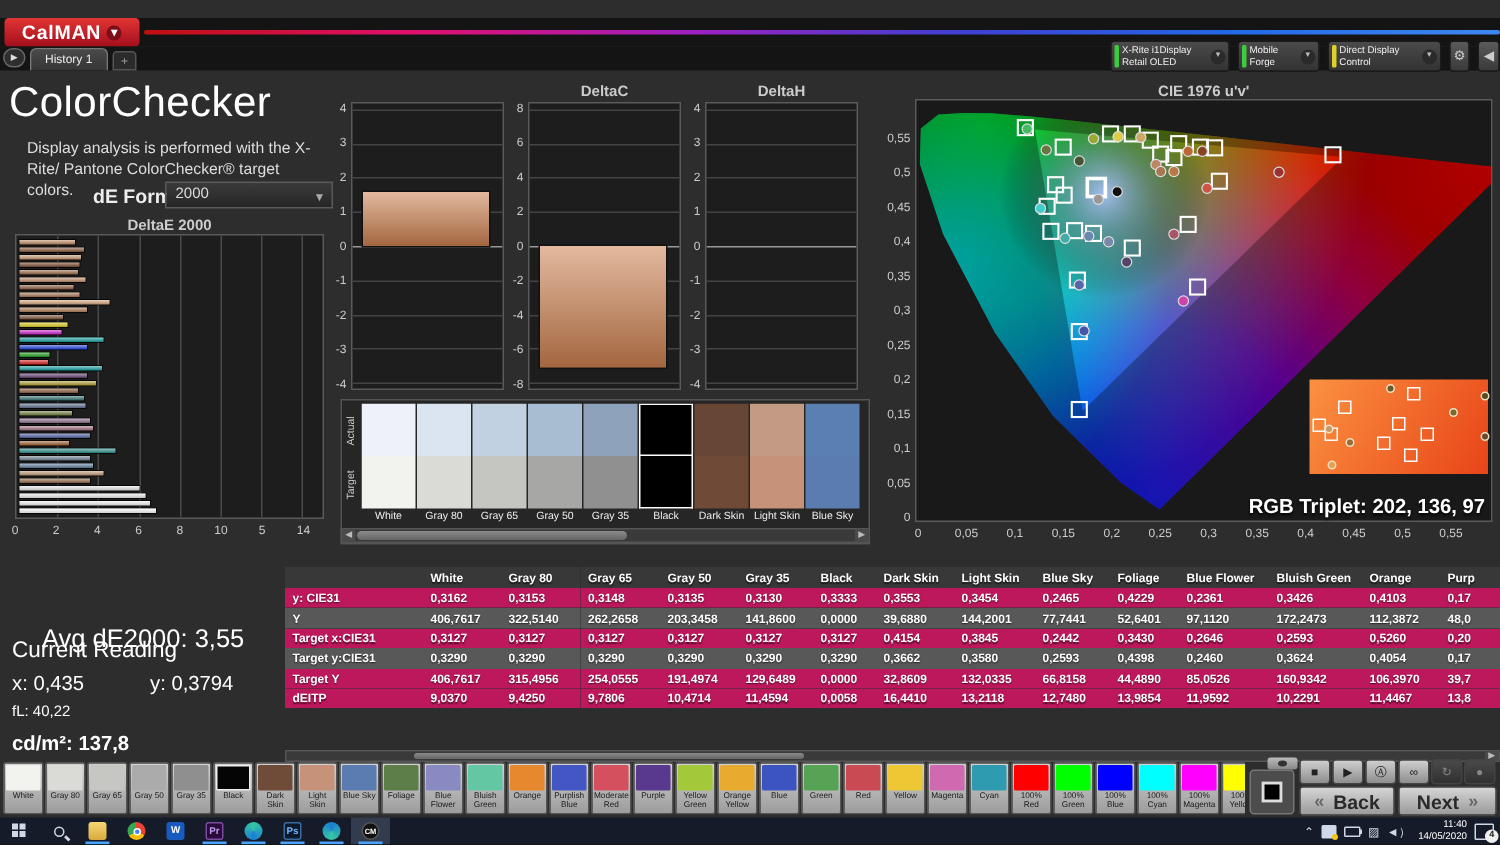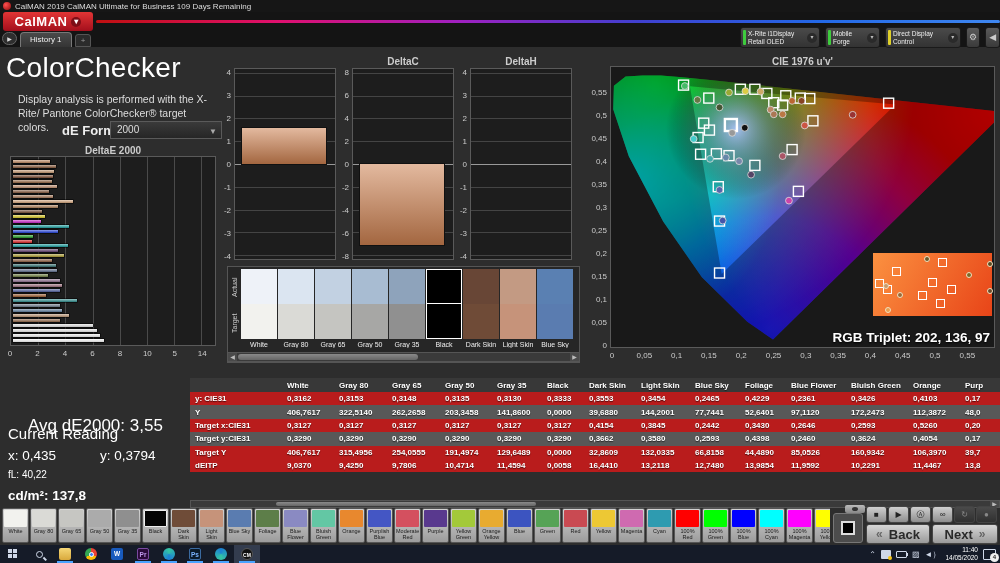--- a/index.html
+++ b/index.html
@@ -72,21 +72,21 @@
 
   
   .stat { position:absolute; color:#fff; }
 
   
   .cc-table { position:absolute; left:190px; top:378px; width:810px; height:122px; overflow:hidden; }
   .cc-table table { border-collapse:collapse; table-layout:fixed; }
   .cc-table th, .cc-table td { font-size:8px; font-weight:bold; color:#fff; text-align:left; padding:0 0 0 5px; height:13.4px; white-space:nowrap; overflow:hidden; text-shadow:0 1px 1px rgba(0,0,0,.6); }
   .cc-table thead th { background:#383838; height:14px; }
   .cc-table tr.odd td { background:#585858; }
-  .cc-table tr.even td { background:#b91c1c; }
+  .cc-table tr.even td { background:#be185d; }
 
   
   #patch-strip { position:absolute; left:2px; top:508px; display:flex; gap:1px; width:828px; overflow:hidden; }
   .patch { flex:0 0 27px; width:27px; height:35px; background:linear-gradient(#d2d2d2,#9c9c9c); border:1px solid #555; border-radius:2px; padding:1px; }
   .patch .chip { height:17px; border-radius:1px; }
   .patch .plbl { font-size:5.5px; color:#1a1a1a; text-align:center; line-height:1.15; margin-top:1px; }
 
   
   .black-toggle { position:absolute; left:833px; top:513px; width:30px; height:30px; background:#4c4c4c; border:1px solid #777; border-radius:3px; }
   .black-toggle .inner { position:absolute; left:7px; top:7px; width:14px; height:14px; background:#000; border:2px solid #ddd; }
@@ -113,24 +113,20 @@
   .tray .g { font-size:8px; }
   .clock { text-align:right; font-size:6.5px; color:#fff; line-height:1.25; }
   .notif { position:relative; width:13px; height:11px; border:1px solid #cfd8e8; border-radius:1px; }
   .notif .badge { position:absolute; right:-4px; bottom:-3px; width:9px; height:9px; border-radius:50%; background:#f0f0f0; color:#222; font-size:6px; font-weight:bold; text-align:center; line-height:9px; }
 </style>
 </head>
 <body>
 
 <div class="screen">
 
-  <div class="titlebar">
-    <span class="titlebar-icon"></span>
-    <span>CalMAN 2019 CalMAN Ultimate for Business 109 Days Remaining</span>
-  </div>
 
   <div class="logobar">
     <div class="logo-btn">
       <span>CalMAN</span>
       <span class="logo-caret">▾</span>
     </div>
     <div class="rainbow-line"></div>
   </div>
 
   <div class="tabbar">

